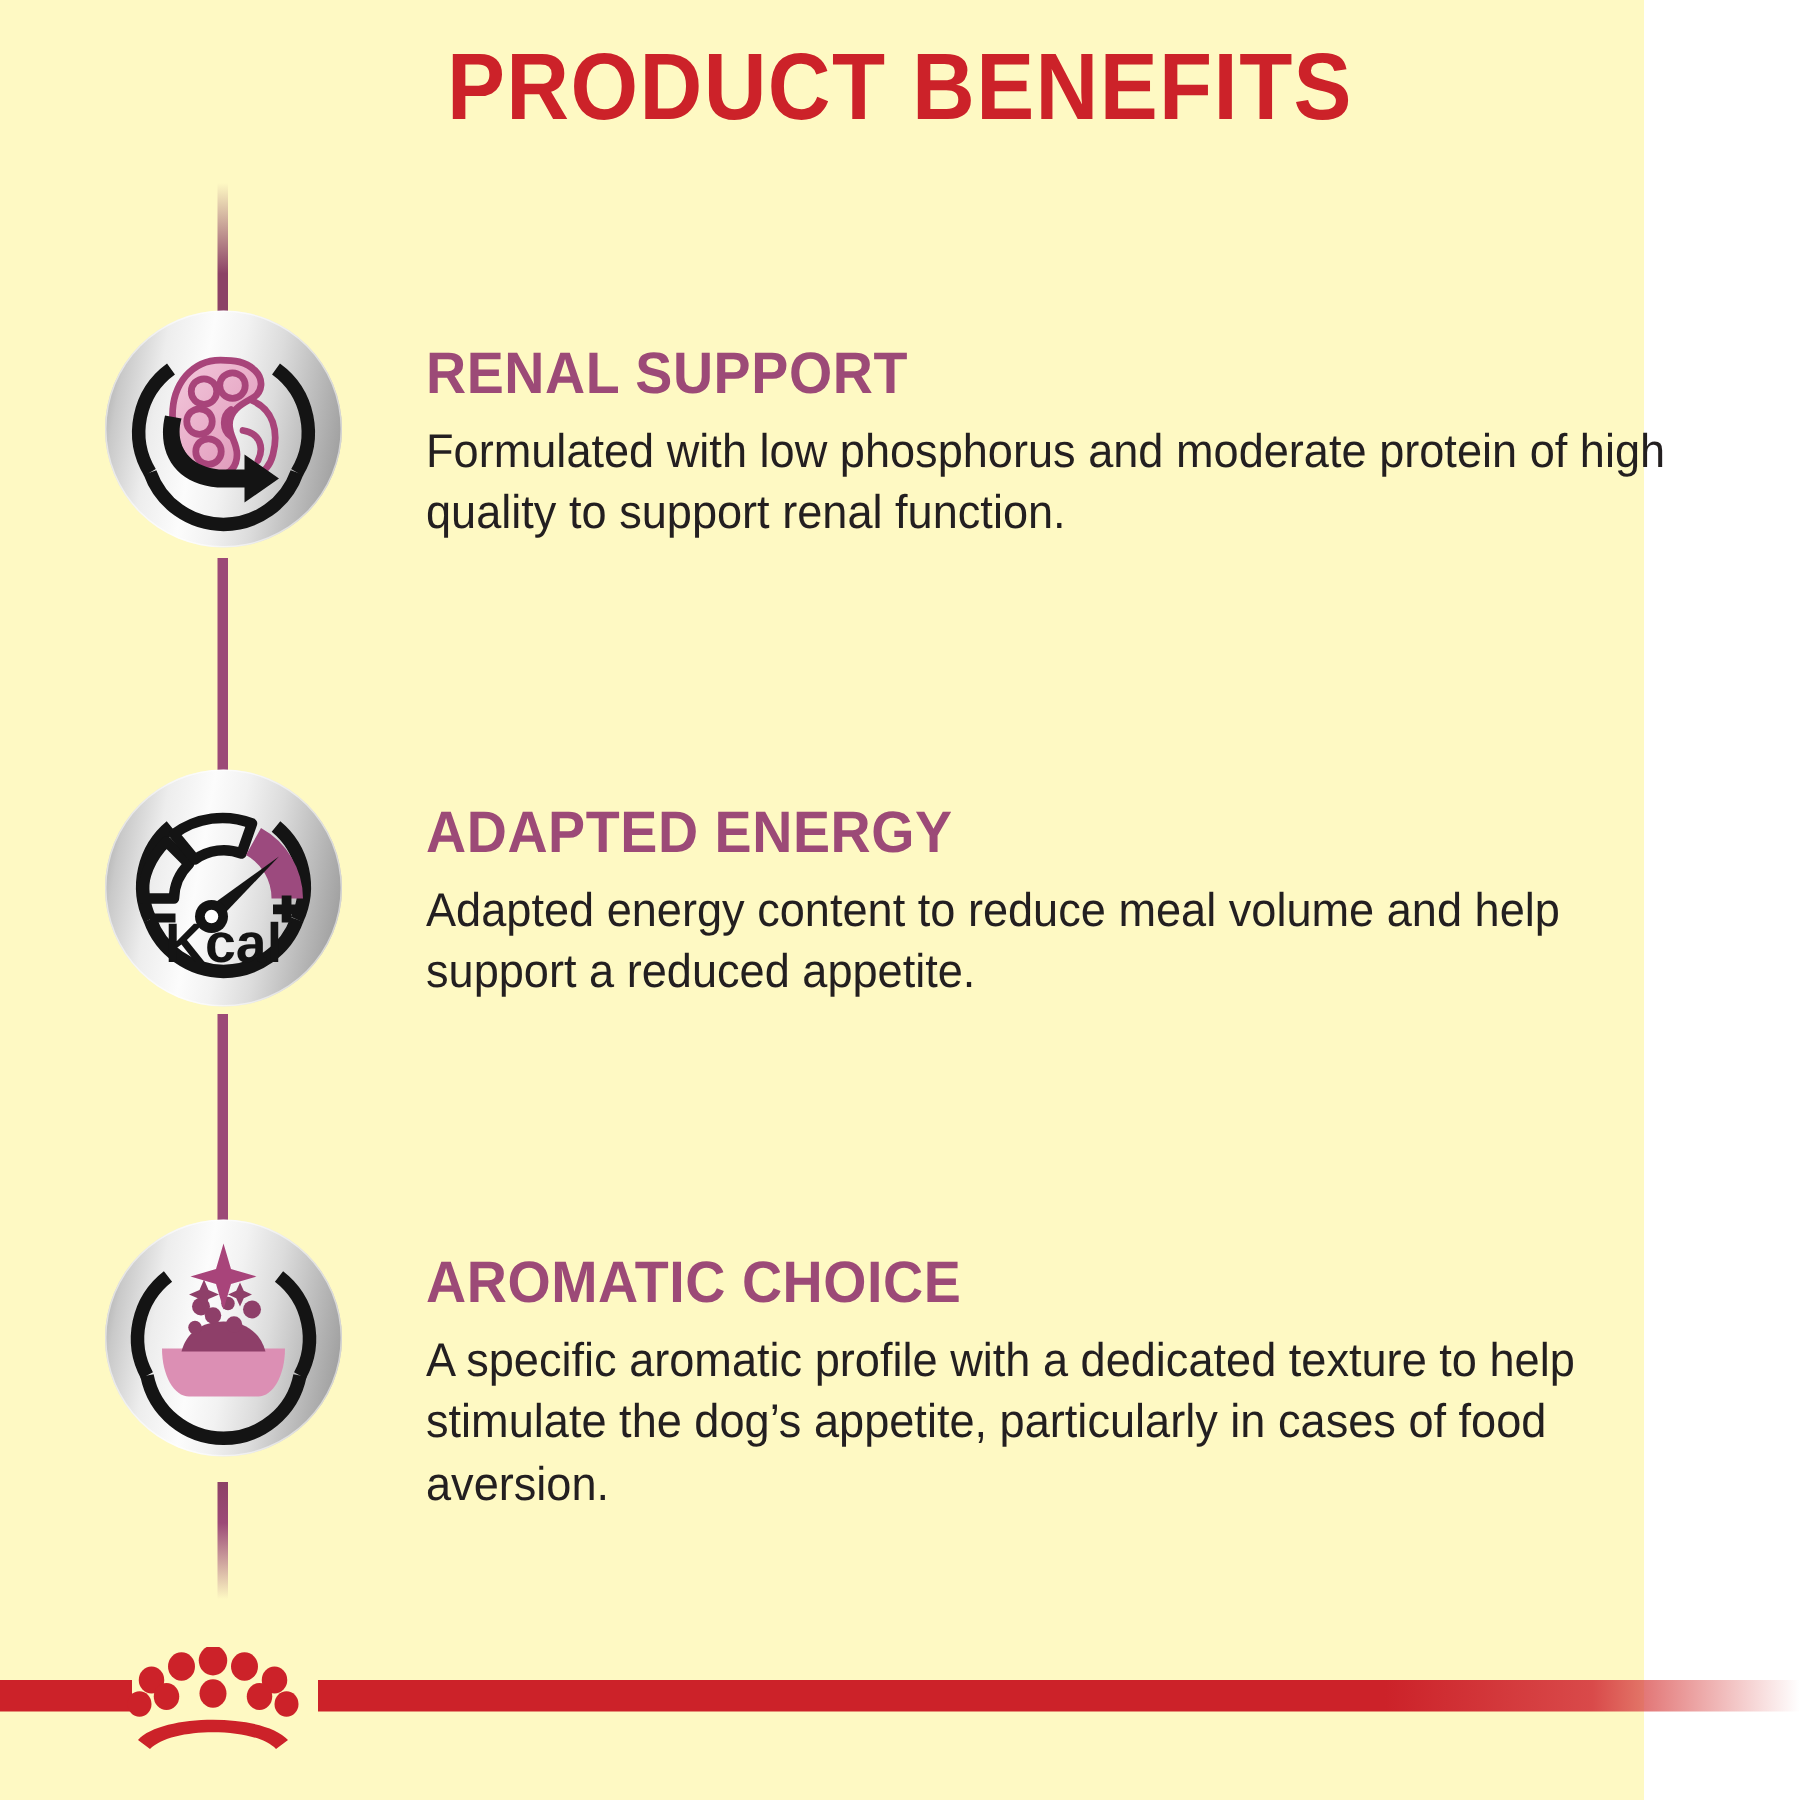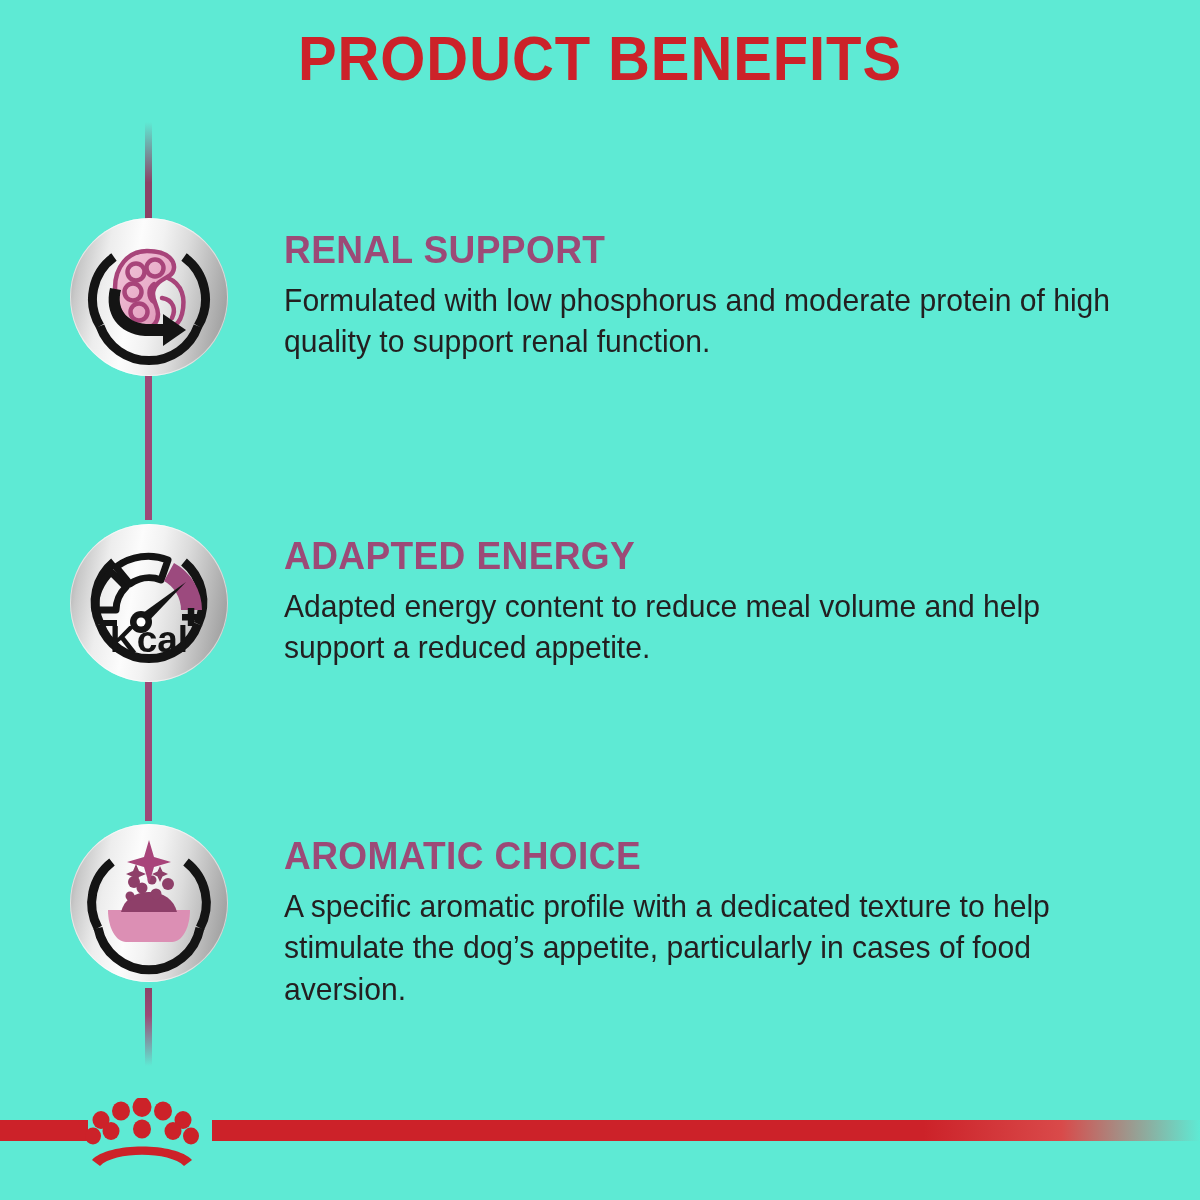--- a/index.html
+++ b/index.html
@@ -10,23 +10,23 @@
   body {
     width: 1200px;
     height: 1200px;
     font-family: "Liberation Sans", sans-serif;
     overflow: hidden;
     position: relative;
   }
 
   #page {
     position: relative;
-    width: 1200px;
+    width: 1096px;
     height: 1200px;
-    background: #5eead4;
+    background: #fef9c3;
   }
 
   
   .page-title {
     position: absolute;
     top: 22px;
     left: 0;
     width: 1200px;
     text-align: center;
     font-family: "Liberation Sans Narrow", "Liberation Sans", sans-serif;
@@ -72,21 +72,21 @@
     left: 0;
     width: 1200px;
   }
   .benefit-1 { top: 206px; }
   .benefit-2 { top: 512px; }
   .benefit-3 { top: 812px; }
 
   .icon-badge {
     position: absolute;
     left: 70px;
-    top: 12px;
+    top: 1px;
     width: 158px;
     height: 158px;
     border-radius: 50%;
     background:
       linear-gradient(100deg,
         #9b9b9b 0%,
         #c9c9c9 10%,
         #ededed 24%,
         #fcfcfc 40%,
         #f2f2f2 52%,

